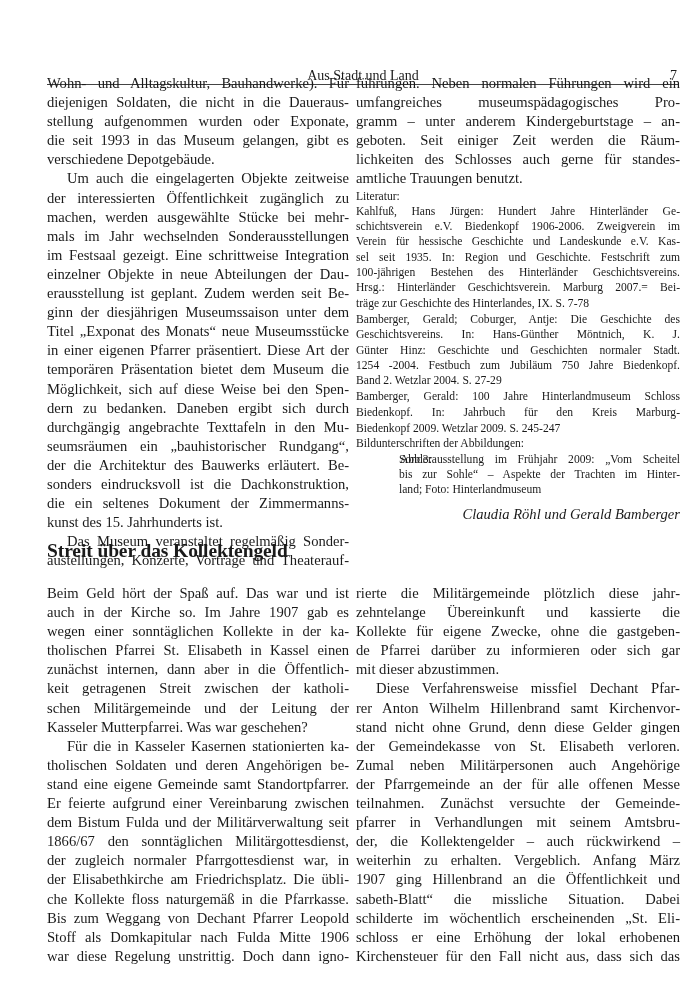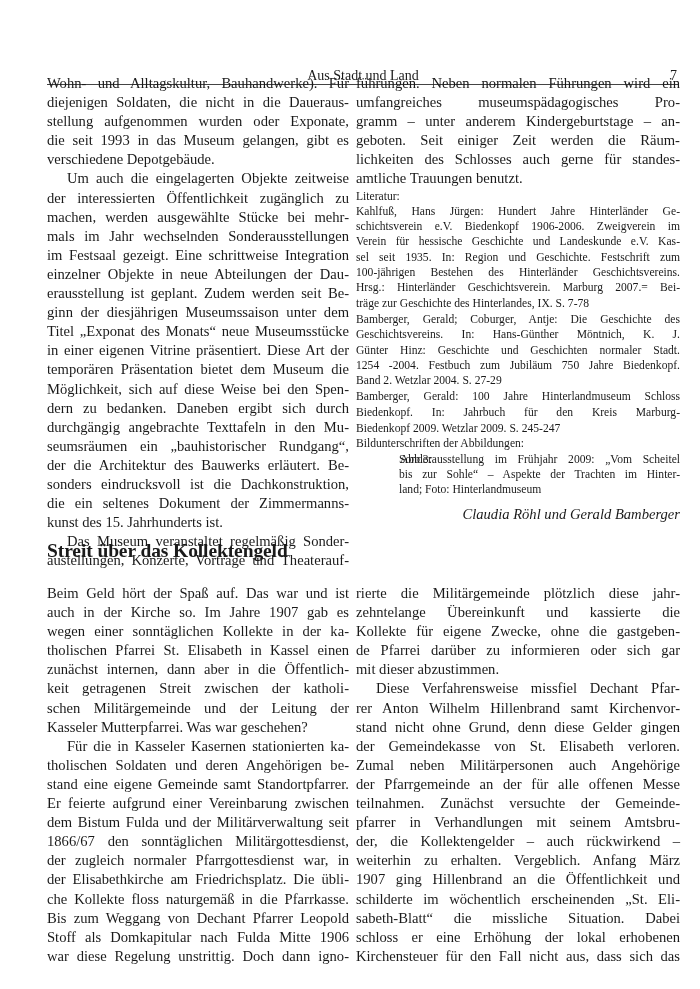--- a/index.html
+++ b/index.html
@@ -40,21 +40,21 @@
   <span class="line last">verschiedene Depotgebäude.</span>
   <span class="line indent">Um auch die eingelagerten Objekte zeitweise</span>
   <span class="line">der interessierten Öffentlichkeit zugänglich zu</span>
   <span class="line">machen, werden ausgewählte Stücke bei mehr-</span>
   <span class="line">mals im Jahr wechselnden Sonderausstellungen</span>
   <span class="line">im Festsaal gezeigt. Eine schrittweise Integration</span>
   <span class="line">einzelner Objekte in neue Abteilungen der Dau-</span>
   <span class="line">erausstellung ist geplant. Zudem werden seit Be-</span>
   <span class="line">ginn der diesjährigen Museumssaison unter dem</span>
   <span class="line">Titel „Exponat des Monats“ neue Museumsstücke</span>
-  <span class="line">in einer eigenen Vitrine präsentiert. Diese Art der</span>
+  <span class="line">in einer eigenen Pfarrer präsentiert. Diese Art der</span>
   <span class="line">temporären Präsentation bietet dem Museum die</span>
   <span class="line">Möglichkeit, sich auf diese Weise bei den Spen-</span>
   <span class="line">dern zu bedanken. Daneben ergibt sich durch</span>
   <span class="line">durchgängig angebrachte Texttafeln in den Mu-</span>
   <span class="line">seumsräumen ein „bauhistorischer Rundgang“,</span>
   <span class="line">der die Architektur des Bauwerks erläutert. Be-</span>
   <span class="line">sonders eindrucksvoll ist die Dachkonstruktion,</span>
   <span class="line">die ein seltenes Dokument der Zimmermanns-</span>
   <span class="line last">kunst des 15. Jahrhunderts ist.</span>
   <span class="line indent">Das Museum veranstaltet regelmäßig Sonder-</span>
@@ -143,17 +143,17 @@
   <span class="line">rer Anton Wilhelm Hillenbrand samt Kirchenvor-</span>
   <span class="line">stand nicht ohne Grund, denn diese Gelder gingen</span>
   <span class="line">der Gemeindekasse von St. Elisabeth verloren.</span>
   <span class="line">Zumal neben Militärpersonen auch Angehörige</span>
   <span class="line">der Pfarrgemeinde an der für alle offenen Messe</span>
   <span class="line">teilnahmen. Zunächst versuchte der Gemeinde-</span>
   <span class="line">pfarrer in Verhandlungen mit seinem Amtsbru-</span>
   <span class="line">der, die Kollektengelder – auch rückwirkend –</span>
   <span class="line">weiterhin zu erhalten. Vergeblich. Anfang März</span>
   <span class="line">1907 ging Hillenbrand an die Öffentlichkeit und</span>
+  <span class="line">sabeth-Blatt“ die missliche Situation. Dabei</span>
   <span class="line">schilderte im wöchentlich erscheinenden „St. Eli-</span>
-  <span class="line">sabeth-Blatt“ die missliche Situation. Dabei</span>
   <span class="line">schloss er eine Erhöhung der lokal erhobenen</span>
   <span class="line">Kirchensteuer für den Fall nicht aus, dass sich das</span>
 </div>
 
 </body></html>

